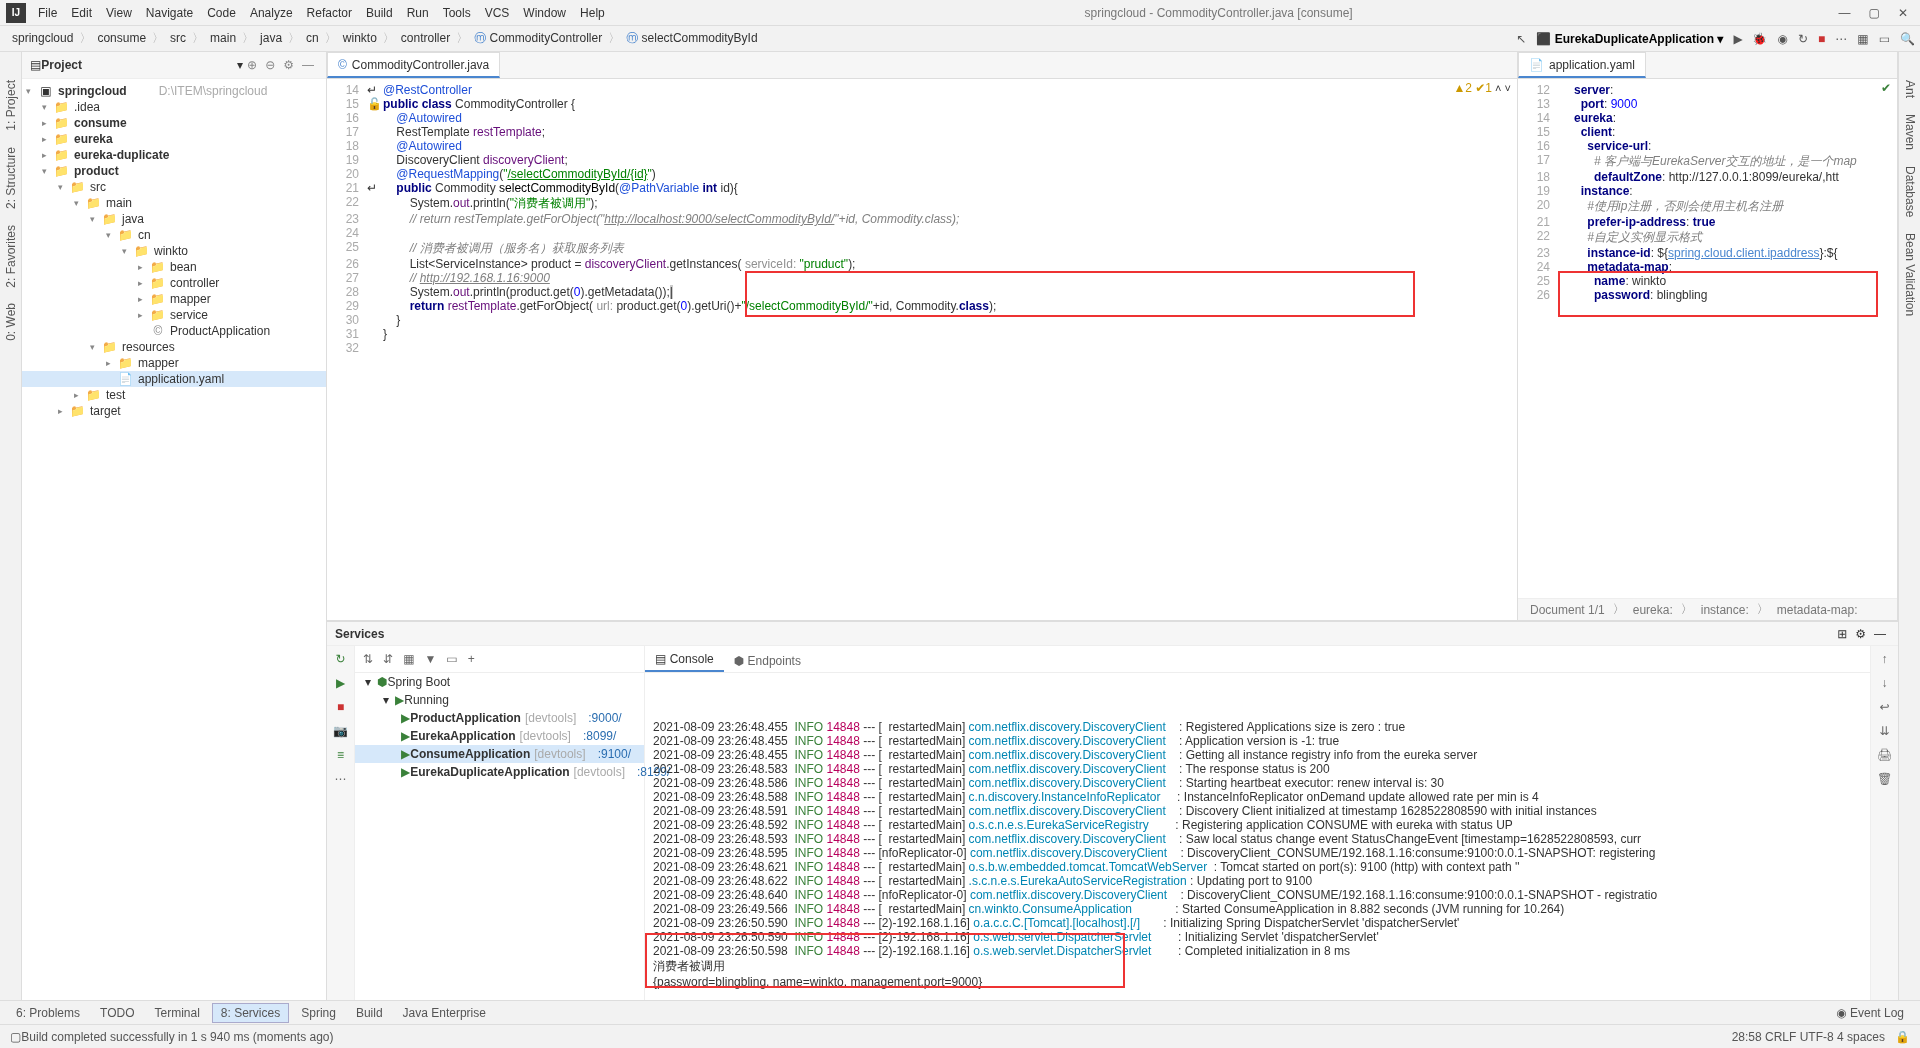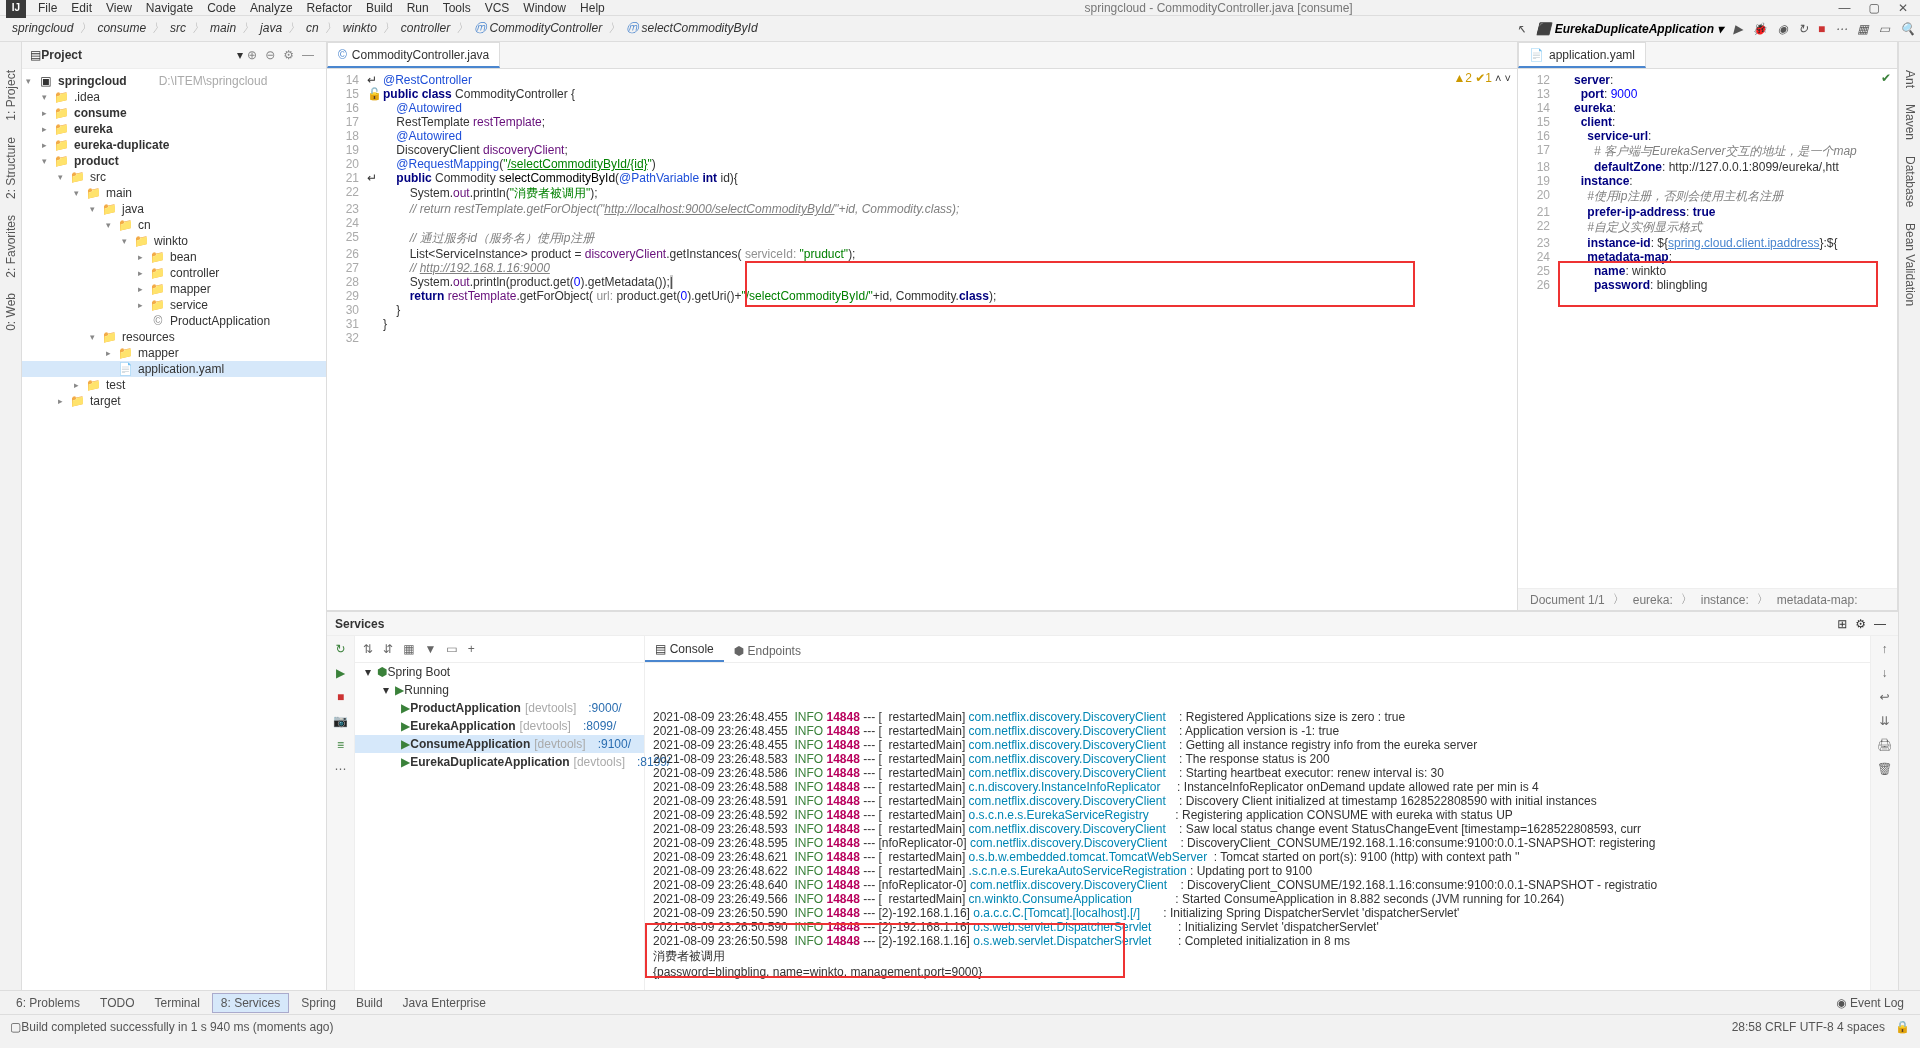--- a/index.html
+++ b/index.html
@@ -1,23 +1,23 @@
 <!DOCTYPE html>
 <html><head>
 <meta charset="utf-8">
 <style>
 * { margin:0; padding:0; box-sizing:border-box; font-family:"Segoe UI",Arial,sans-serif; font-size:12px; }
 body { background:#f2f2f2; color:#333; overflow:hidden; width:1920px; height:1048px; }
-.titlebar { height:16px; display:flex; align-items:center; background:#f2f2f2; border-bottom:1px solid #ddd; }
+.titlebar { height:26px; display:flex; align-items:center; background:#f2f2f2; border-bottom:1px solid #ddd; }
 .titlebar .ij { width:20px; height:20px; background:#3a3a3a; color:#fff; display:flex; align-items:center; justify-content:center; margin:0 6px; font-size:10px; font-weight:bold; }
 .titlebar .menu { display:flex; gap:2px; }
 .titlebar .menu span { padding:2px 6px; cursor:default; }
 .titlebar .title { flex:1; text-align:center; color:#777; }
 .titlebar .winctrl { display:flex; gap:18px; padding:0 12px; color:#555; }
-.navbar { height:26px; display:flex; align-items:center; background:#f2f2f2; border-bottom:1px solid #ddd; padding-left:8px;font-style:italic; }
+.navbar { height:26px; display:flex; align-items:center; background:#f2f2f2; border-bottom:1px solid #ddd; padding-left:8px; }
 .navbar .crumb { padding:0 4px; color:#333; }
 .navbar .sep { color:#aaa; padding:0 2px; }
 .navbar .spacer { flex:1; }
 .navbar .tool { padding:0 5px; color:#555; }
 .navbar .run { color:#000000; font-weight:bold; }
 .main { display:flex; height:calc(100% - 26px - 26px - 24px - 24px); }
 .ltabs { width:22px; background:#f2f2f2; border-right:1px solid #ddd; display:flex; flex-direction:column; align-items:center; padding-top:20px; }
 .ltabs .vt { writing-mode:vertical-rl; transform:rotate(180deg); padding:8px 2px; color:#555; }
 .rtabs { width:22px; background:#f2f2f2; border-left:1px solid #ddd; display:flex; flex-direction:column; align-items:center; padding-top:20px; }
 .rtabs .vt { writing-mode:vertical-rl; padding:8px 2px; color:#555; }
@@ -69,21 +69,21 @@
 .svc .tree2 .tag { color:#aaa; margin-left:4px; }
 .svc .tree2 .port { color:#2a6db0;padding-left:12px; }
 .svc .console { flex:1; display:flex; flex-direction:column; }
 .svc .ctabs { height:27px; display:flex; align-items:end; border-bottom:1px solid #eee; }
 .svc .ctab { padding:4px 10px; border-bottom:2px solid #4a86cf; }
 .svc .ctab2 { padding:4px 10px; color:#666; }
 .svc .rbar { width:28px; background:#f6f6f6; border-left:1px solid #eee; display:flex; flex-direction:column; align-items:center; gap:10px; padding-top:6px; color:#666; }
 .log { flex:1; overflow:auto; font-family:Consolas,monospace; font-size:13px; padding:2px 8px; white-space:pre; position:relative; }
 .log .ts { color:#333; }
 .log .info { color:#3a813a; }
-.log .pid { color:#b8005c;font-weight:bold; }
+.log .pid { color:#b8005c; }
 .log .cl { color:#0086b3; }
 .log .msg { color:#333; }
 .botbar { height:24px; display:flex; align-items:center; background:#f2f2f2; border-top:1px solid #ddd; padding:0 8px; gap:4px; }
 .botbar .btn { padding:2px 8px; color:#555; }
 .botbar .act { background:#d6e8fa; border:1px solid #aac; }
 .status { height:24px; display:flex; align-items:center; background:#f2f2f2; border-top:1px solid #ddd; padding:0 10px; color:#555; }
 .status .l { flex:1; }
 .dcrumb { height:22px; display:flex; align-items:center; padding:0 8px; background:#f6f6f6; border-top:1px solid #eee; color:#777; font-size:11px; }
 .dcrumb span { padding:0 4px; }
 .icogrn { color:#3a813a; }
@@ -278,21 +278,21 @@
             <div class="line"><span class="gut">15</span><span class="gm">🔓</span><span class="txt"><span class="kw">public class</span> CommodityController {</span></div>
             <div class="line"><span class="gut">16</span><span class="gm"></span><span class="txt">    <span class="ann">@Autowired</span></span></div>
             <div class="line"><span class="gut">17</span><span class="gm"></span><span class="txt">    RestTemplate <span class="fld">restTemplate</span>;</span></div>
             <div class="line"><span class="gut">18</span><span class="gm"></span><span class="txt">    <span class="ann">@Autowired</span></span></div>
             <div class="line"><span class="gut">19</span><span class="gm"></span><span class="txt">    DiscoveryClient <span class="fld">discoveryClient</span>;</span></div>
             <div class="line"><span class="gut">20</span><span class="gm"></span><span class="txt">    <span class="ann">@RequestMapping</span>(<span class="str">"<u>/selectCommodityById/{id}</u>"</span>)</span></div>
             <div class="line"><span class="gut">21</span><span class="gm">↵</span><span class="txt">    <span class="kw">public</span> Commodity <span class="mtd">selectCommodityById</span>(<span class="ann">@PathVariable</span> <span class="kw">int</span> id){</span></div>
             <div class="line"><span class="gut">22</span><span class="gm"></span><span class="txt">        System.<span class="fld">out</span>.println(<span class="str">"消费者被调用"</span>);</span></div>
             <div class="line"><span class="gut">23</span><span class="gm"></span><span class="txt">        <span class="cmt">// return restTemplate.getForObject("<span class="link">http://localhost:9000/selectCommodityById/</span>"+id, Commodity.class);</span></span></div>
             <div class="line"><span class="gut">24</span><span class="gm"></span><span class="txt"></span></div>
-            <div class="line"><span class="gut">25</span><span class="gm"></span><span class="txt">        <span class="cmt">// 通过服务id（服务名）使用ip注册</span></span></div>
+            <div class="line"><span class="gut">25</span><span class="gm"></span><span class="txt">        <span class="cmt">// 消费者被调用（服务名）获取服务列表</span></span></div>
             <div class="line"><span class="gut">26</span><span class="gm"></span><span class="txt">        List&lt;ServiceInstance&gt; product = <span class="fld">discoveryClient</span>.getInstances( <span style="color:#909090">serviceId:</span> <span class="str">"pruduct"</span>);</span></div>
             <div class="line"><span class="gut">27</span><span class="gm"></span><span class="txt">        <span class="cmt">// <span class="link">http://192.168.1.16:9000</span></span></span></div>
             <div class="line"><span class="gut">28</span><span class="gm"></span><span class="txt">        System.<span class="fld">out</span>.println(product.get(<span class="num">0</span>).getMetadata());<span style="background:#ccc">|</span></span></div>
             <div class="line"><span class="gut">29</span><span class="gm"></span><span class="txt">        <span class="kw">return</span> <span class="fld">restTemplate</span>.getForObject( <span style="color:#909090">url:</span> product.get(<span class="num">0</span>).getUri()+<span class="str">"/selectCommodityById/"</span>+id, Commodity.<span class="kw">class</span>);</span></div>
             <div class="line"><span class="gut">30</span><span class="gm"></span><span class="txt">    }</span></div>
             <div class="line"><span class="gut">31</span><span class="gm"></span><span class="txt">}</span></div>
             <div class="line"><span class="gut">32</span><span class="gm"></span><span class="txt"></span></div>
           </div>
       </div>
       <div class="edcol right">

